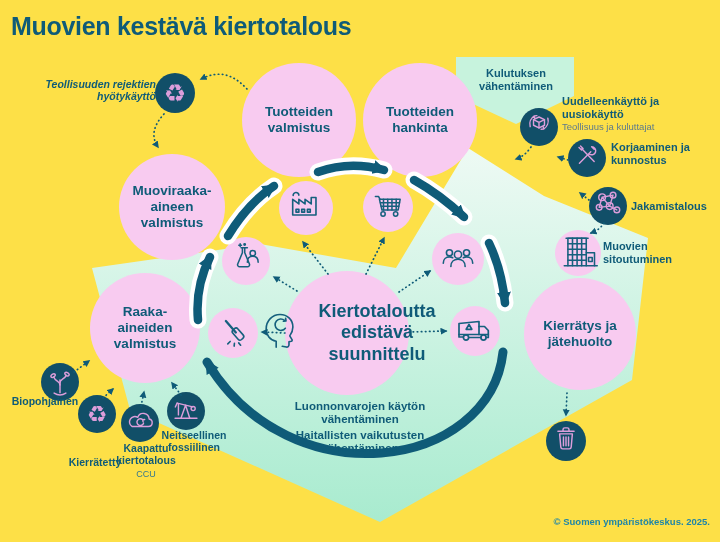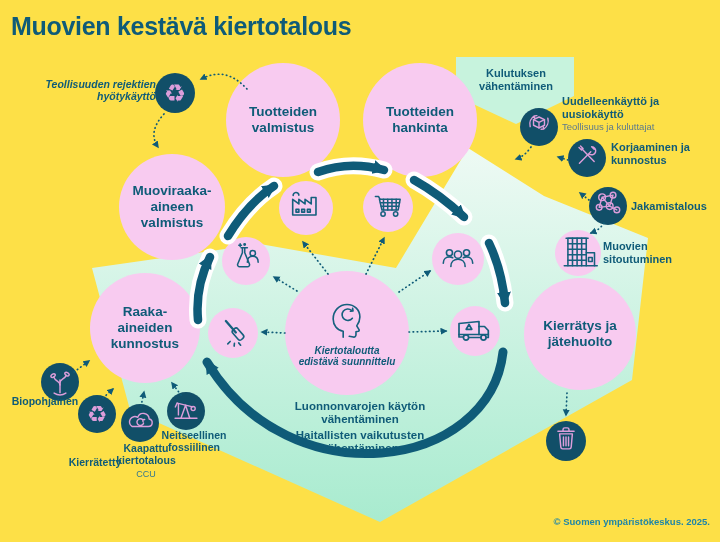--- a/index.html
+++ b/index.html
@@ -6,21 +6,21 @@
   .stage{position:relative;width:720px;height:542px;background:#fde047;overflow:hidden;
          font-family:"Liberation Sans","DejaVu Sans",sans-serif;color:#0F5B78;}
   .bg,.arrows{position:absolute;left:0;top:0;pointer-events:none;}
   .arrows{z-index:3;}
   .title{position:absolute;left:11px;top:12px;margin:0;font-size:25px;font-weight:800;
          letter-spacing:-0.3px;color:#0F5B78;z-index:4;}
   .node,.sat,.ic{position:absolute;border-radius:50%;display:flex;align-items:center;
          justify-content:center;text-align:center;z-index:2;}
   .node{background:#F8CBF0;font-weight:bold;font-size:13.5px;line-height:1.18;}
   .node span{display:block;padding:0 9px;}
-  .hub{flex-direction:column;font-size:10px;font-style:italic;}
+  .hub{flex-direction:row;font-size:18px;}
   .hub .hico{margin-bottom:2px;}
   .sat{background:#F8CBF0;}
   .ic{background:#114F68;}
   .glyph{font-size:25px;line-height:1;color:#DC9EDB;}
   .lbl{position:absolute;font-weight:bold;color:#0F5B78;font-size:11px;line-height:1.14;z-index:4;}
   .lbl.small{font-size:10.5px;}
   .lbl .sub{display:block;font-weight:normal;font-size:9.5px;color:#5E7B8C;margin-top:2px;}
   .center{text-align:center;}
   .right{text-align:right;}
   .ccu{position:absolute;font-size:9px;font-weight:normal;color:#35788F;text-align:center;z-index:4;}
@@ -40,31 +40,31 @@
         <stop offset="0" stop-color="#EEFAF4"></stop>
         <stop offset="1" stop-color="#A8EBCF"></stop>
       </linearGradient>
     </defs>
     <polygon points="92,268 260,244 396,268 468,148 544,196 648,238 632,380 380,522 130,410" fill="url(#gMint)"></polygon>
     <polygon points="456,57 574,57 574,96 516,124 456,96" fill="#C7F3DD"></polygon>
   </svg>
 
   <h1 class="title">Muovien kestävä kiertotalous</h1>
 
-  <div class="node" style="left:226px;top:63px;width:114px;height:114px;">
+  <div class="node" style="left:242px;top:63px;width:114px;height:114px;">
     <span>Tuotteiden valmistus</span>
   </div>
   <div class="node" style="left:363px;top:63px;width:114px;height:114px;">
     <span>Tuotteiden hankinta</span>
   </div>
   <div class="node" style="left:524px;top:278px;width:112px;height:112px;">
     <span>Kierrätys ja jätehuolto</span>
   </div>
   <div class="node" style="left:90px;top:273px;width:110px;height:110px;">
-    <span>Raaka-aineiden kunnostus</span>
+    <span>Raaka-aineiden valmistus</span>
   </div>
   <div class="node" style="left:119px;top:154px;width:106px;height:106px;">
     <span>Muoviraaka-aineen valmistus</span>
   </div>
 
   <div class="node hub" style="left:285px;top:271px;width:124px;height:124px;">
     <span class="hico">
       <svg width="42" height="42" viewBox="0 0 44 44">
         <g class="tealstroke" stroke-width="1.8">
           <path d="M18,41 V34.8 C11.5,33.6 7.5,28.2 7.5,22 C7.5,13.4 14,6.8 22,6.8 C30,6.8 35.5,12.6 35.5,20 C35.5,23.6 34.2,26.6 32.2,29.2 L34.6,33.1 C35,33.8 34.6,34.6 33.8,34.8 L31.4,35.3 V38.6 C31.4,40.1 30.1,41.2 28.6,40.9 L24.4,40.1"></path>

